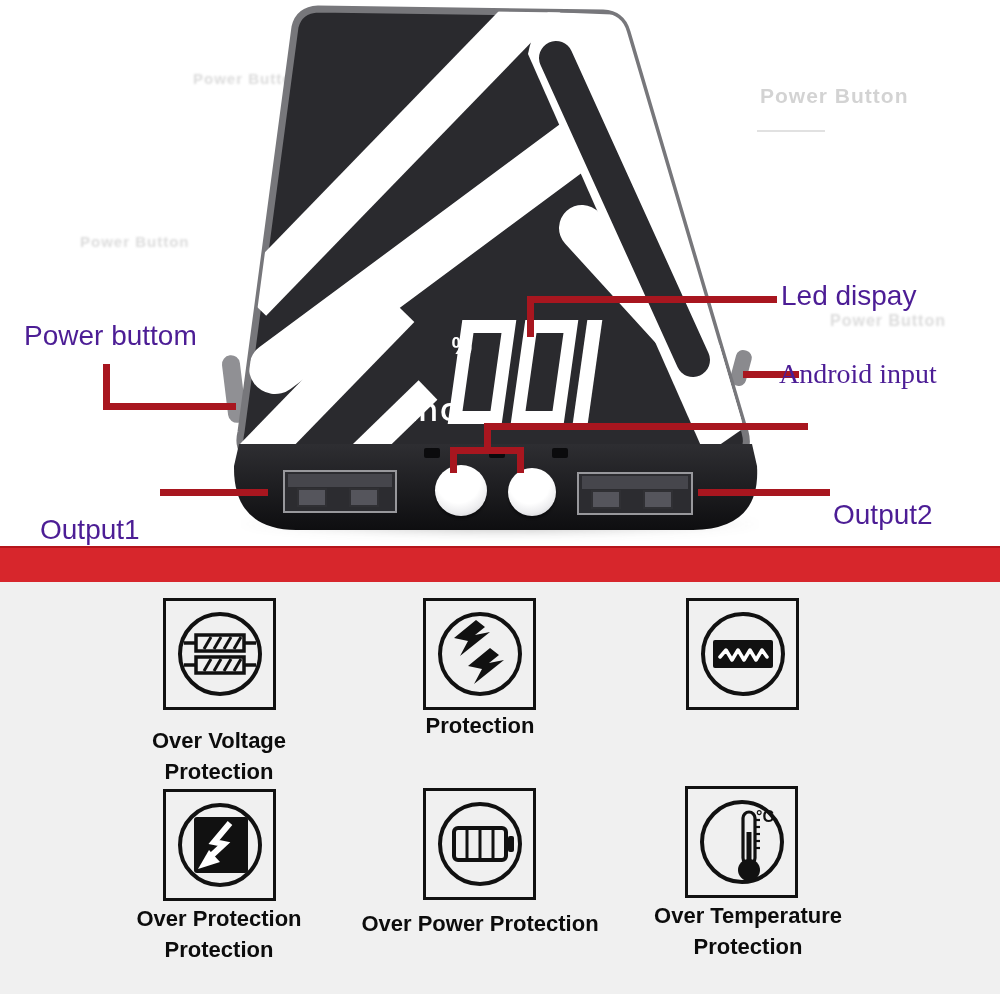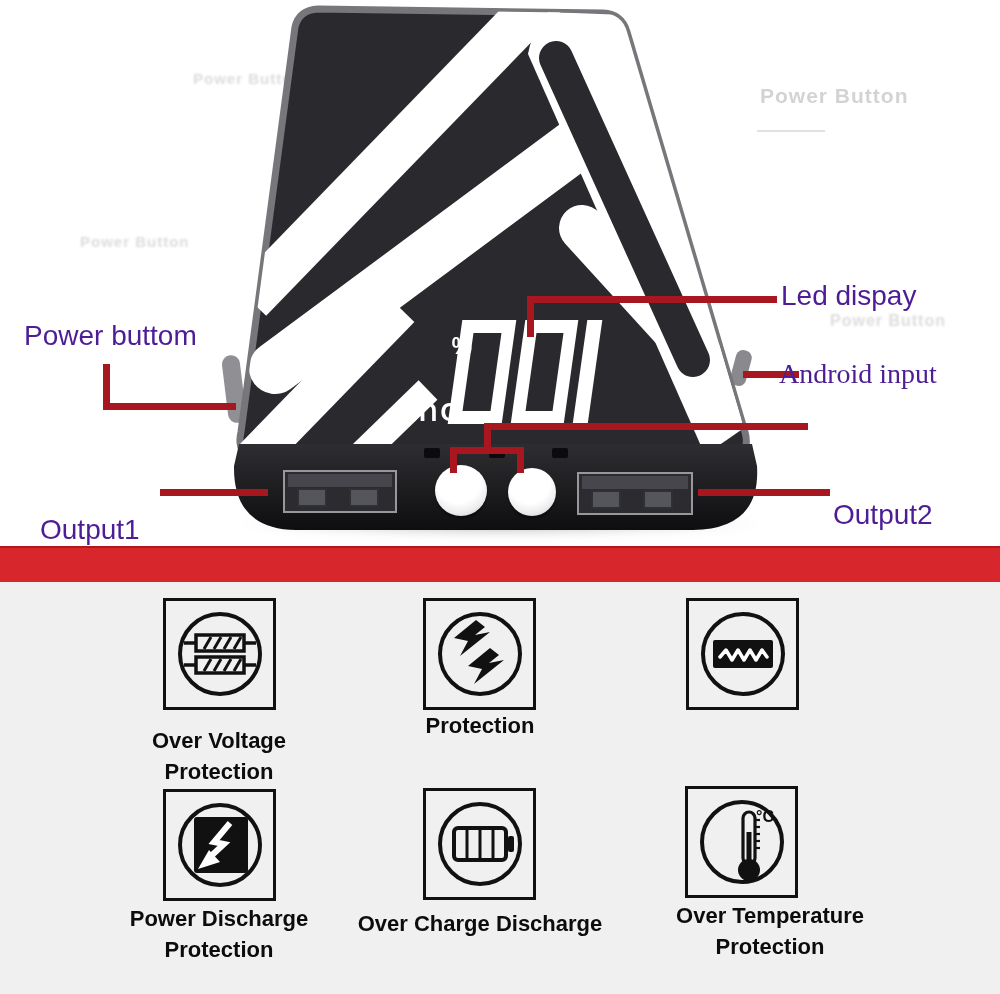--- a/index.html
+++ b/index.html
@@ -186,51 +186,51 @@
 
   <div class="abs fbox" style="left:163px;top:789px;">
     <svg width="100" height="100" viewBox="0 0 100 100">
       <circle cx="50" cy="50" r="40" fill="none" stroke="#111" stroke-width="4"></circle>
       <rect x="24" y="22" width="54" height="56" rx="3" fill="#111"></rect>
       <path d="M60 28 L44 47 L54 49 L40 62" fill="none" stroke="#fff" stroke-width="6"></path>
       <polygon points="28,74 50,67 39,55" fill="#fff"></polygon>
     </svg>
   </div>
   <div class="abs flabel" style="left:89px;top:903px;">
-    <div>Power Discharge</div>
+    <div>Over Protection</div>
     <div>Protection</div>
   </div>
 
   <div class="abs fbox" style="left:423px;top:788px;">
     <svg width="100" height="100" viewBox="0 0 100 100">
       <circle cx="50" cy="50" r="40" fill="none" stroke="#111" stroke-width="4"></circle>
       <rect x="24" y="34" width="52" height="32" rx="4" fill="none" stroke="#111" stroke-width="4"></rect>
       <line x1="37" y1="36" x2="37" y2="64" stroke="#111" stroke-width="3"></line>
       <line x1="50" y1="36" x2="50" y2="64" stroke="#111" stroke-width="3"></line>
       <line x1="63" y1="36" x2="63" y2="64" stroke="#111" stroke-width="3"></line>
       <rect x="78" y="42" width="6" height="16" rx="2" fill="#111"></rect>
     </svg>
   </div>
   <div class="abs flabel" style="left:350px;top:908px;">
-    <div>Over Charge Discharge</div>
+    <div>Over Power Protection</div>
     <div></div>
   </div>
 
   <div class="abs fbox" style="left:685px;top:786px;">
     <svg width="100" height="100" viewBox="0 0 100 100">
       <circle cx="50" cy="50" r="40" fill="none" stroke="#111" stroke-width="4"></circle>
       <line x1="63" y1="28" x2="68" y2="28" stroke="#111" stroke-width="2.2"></line>
       <line x1="63" y1="35" x2="68" y2="35" stroke="#111" stroke-width="2.2"></line>
       <line x1="63" y1="42" x2="68" y2="42" stroke="#111" stroke-width="2.2"></line>
       <line x1="63" y1="49" x2="68" y2="49" stroke="#111" stroke-width="2.2"></line>
       <line x1="63" y1="56" x2="68" y2="56" stroke="#111" stroke-width="2.2"></line>
       <rect x="51" y="20" width="12" height="52" rx="6" fill="#f0f0f0" stroke="#111" stroke-width="3.2"></rect>
       <line x1="57" y1="40" x2="57" y2="68" stroke="#111" stroke-width="5"></line>
       <circle cx="57" cy="78" r="11" fill="#111"></circle>
       <text x="64" y="30" font-size="16" font-weight="bold" fill="#111" font-family="Liberation Sans, sans-serif">°C</text>
     </svg>
   </div>
-  <div class="abs flabel" style="left:640px;top:900px;">
+  <div class="abs flabel" style="left:618px;top:900px;">
     <div>Over Temperature</div>
     <div>Protection</div>
   </div>
 
 </div>
 
 </body></html>

